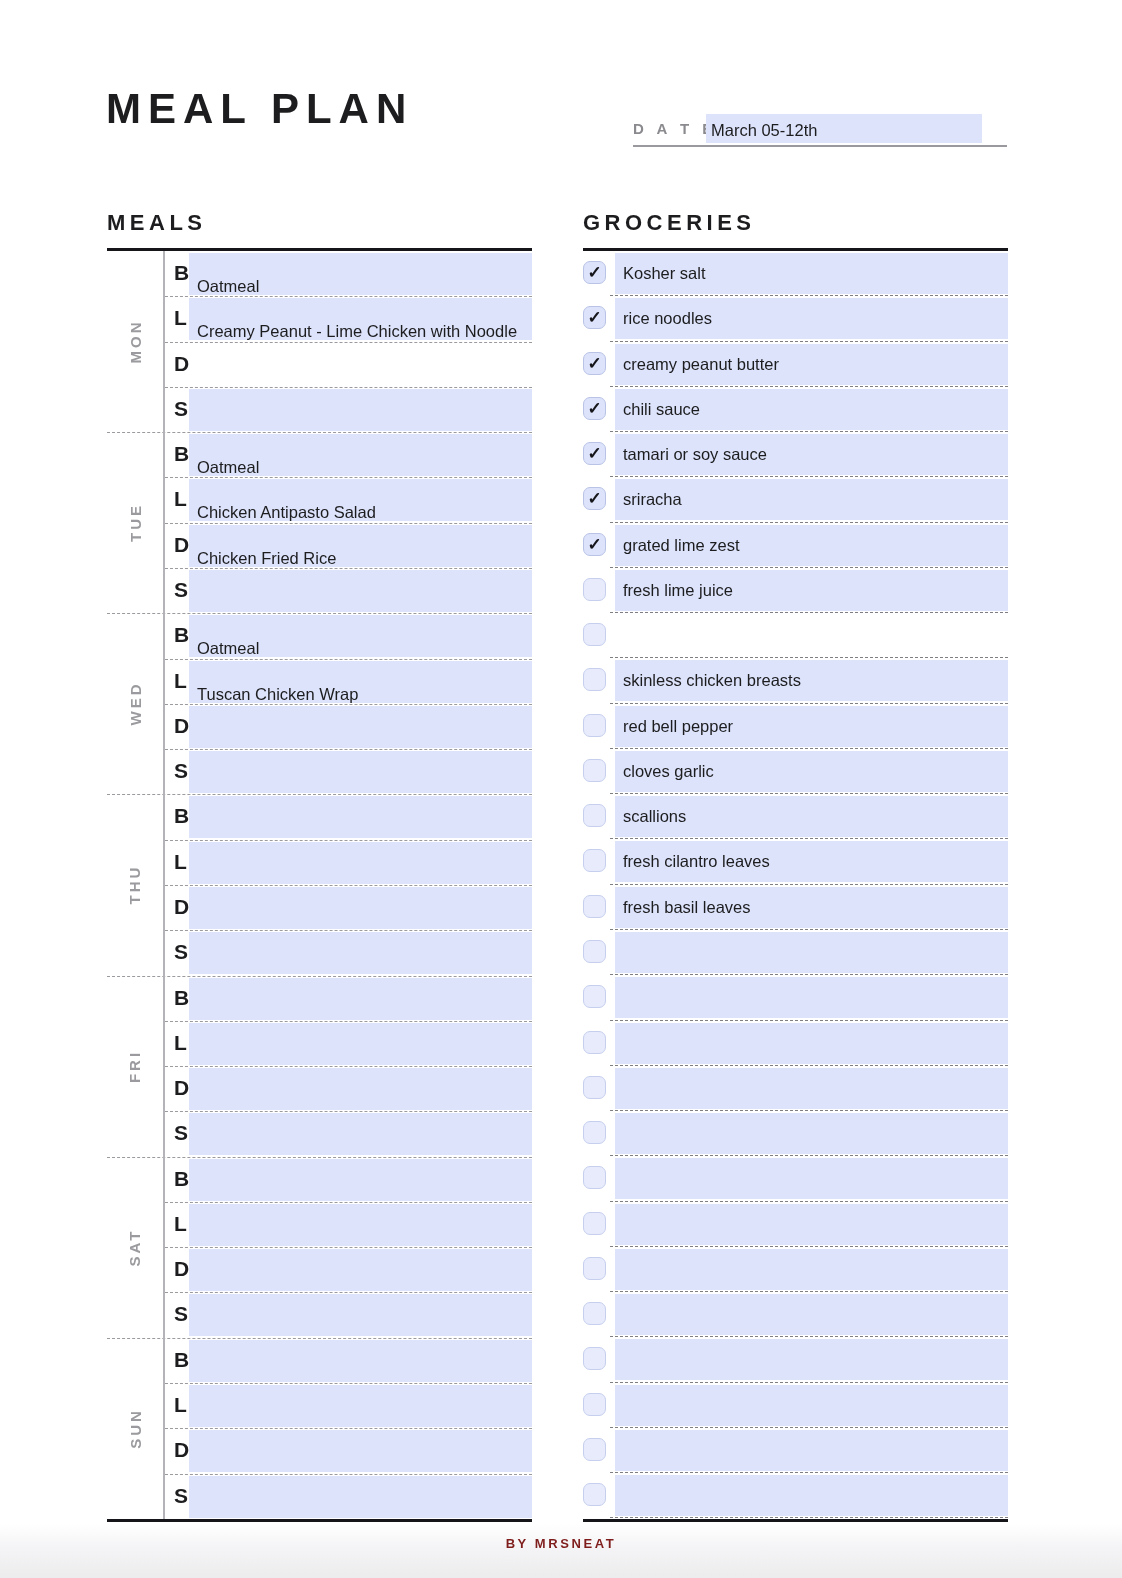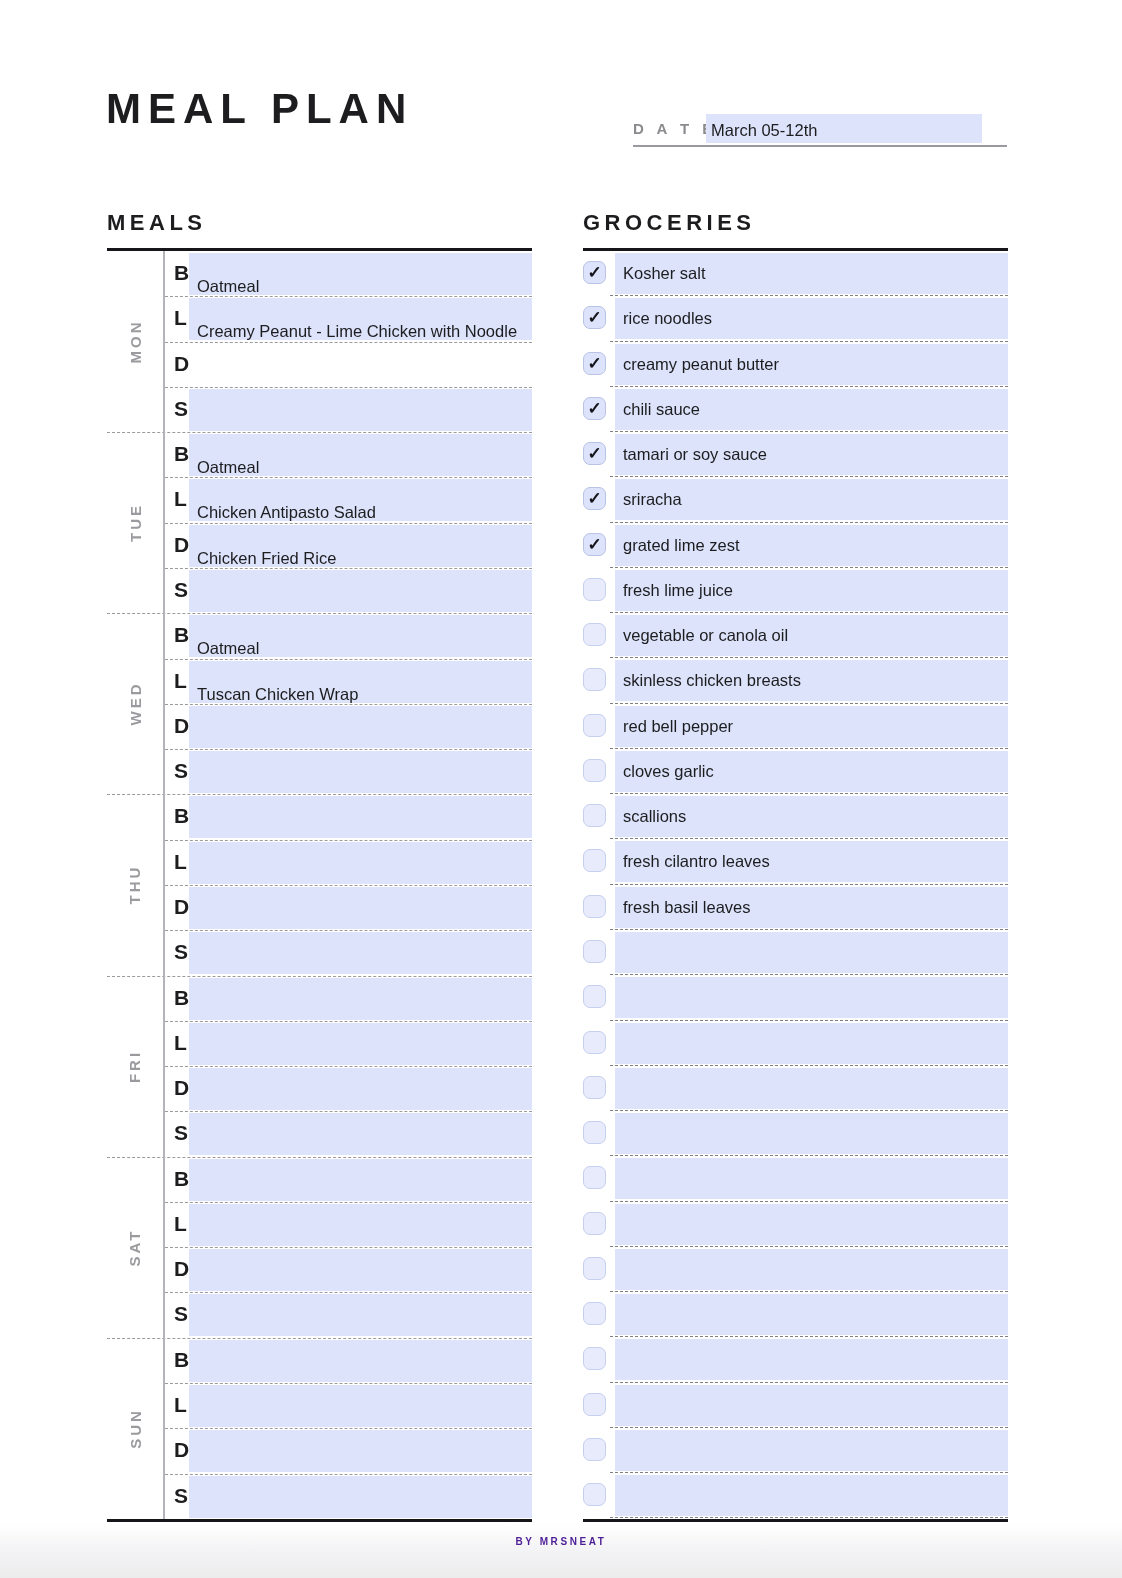--- a/index.html
+++ b/index.html
@@ -255,24 +255,24 @@
     width: 1122px;
     height: 54px;
     background: linear-gradient(180deg, #ffffff 0%, #f4f4f6 45%, #ececed 100%);
   }
   .footer-text {
     position: absolute;
     left: 0;
     top: 1536px;
     width: 1122px;
     text-align: center;
-    font-size: 10px;
+    font-size: 13px;
     font-weight: 700;
     letter-spacing: 2.6px;
-    color: #4c1d95;
+    color: #7f1d1d;
   }
 </style>
 </head>
 <body>
 
 <div class="page">
 
   <div class="title">MEAL PLAN</div>
 
   <div class="date-block">
@@ -519,21 +519,20 @@
         <div class="groc-field">grated lime zest</div>
         <div class="groc-sep"></div>
       </div>
       <div class="groc-row">
         <div class="checkbox unchecked"></div>
         <div class="groc-field">fresh lime juice</div>
         <div class="groc-sep"></div>
       </div>
       <div class="groc-row">
         <div class="checkbox unchecked"></div>
-        <div class="groc-field">vegetable or canola oil</div>
         <div class="groc-sep"></div>
       </div>
       <div class="groc-row">
         <div class="checkbox unchecked"></div>
         <div class="groc-field">skinless chicken breasts</div>
         <div class="groc-sep"></div>
       </div>
       <div class="groc-row">
         <div class="checkbox unchecked"></div>
         <div class="groc-field">red bell pepper</div>

